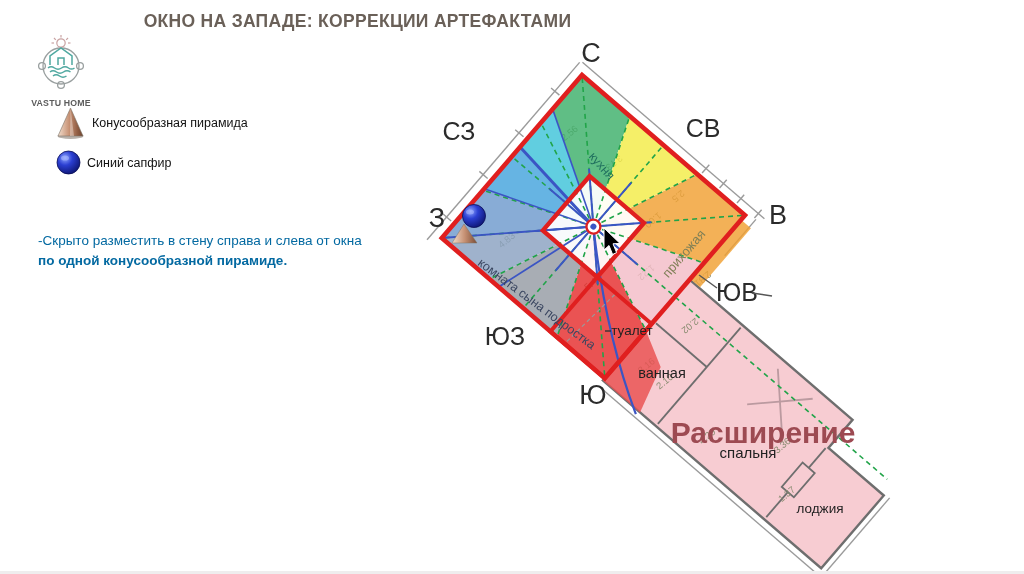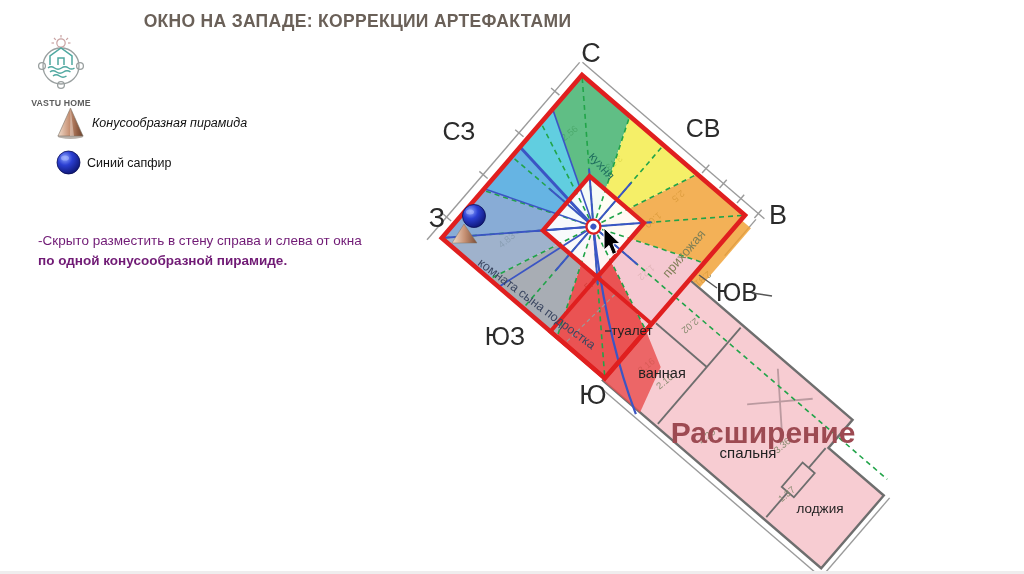--- a/index.html
+++ b/index.html
@@ -5,24 +5,24 @@
   html,body{margin:0;padding:0;background:#fff;}
   .slide{position:relative;width:1024px;height:574px;background:#ffffff;overflow:hidden;
          font-family:"Liberation Sans",sans-serif;}
   .title{position:absolute;left:100px;top:11px;width:515px;text-align:center;
          font-size:17.5px;font-weight:bold;letter-spacing:.3px;color:#6a6058;}
   .logo{position:absolute;left:28px;top:34px;width:66px;text-align:center;}
   .brand{margin-top:1px;font-size:9.5px;font-weight:bold;letter-spacing:.2px;color:#5c5c5c;
          transform:scaleX(.92);}
   .legend-item{position:absolute;display:flex;align-items:center;gap:6px;}
   .legend-item .lbl{font-size:12.5px;color:#111;}
-  .leg1{left:55px;top:106px;font-style:italic;}
+  .leg1{left:55px;top:106px;}
   .leg2{left:56px;top:150px;}
   .instructions{position:absolute;left:38px;top:231px;width:332px;font-size:13.5px;
-                line-height:1.5;color:#701a75;}
+                line-height:1.5;color:#0369a1;}
   .instructions p{margin:0 0 17px 0;}
   .planlayer{position:absolute;left:0;top:0;}
   .bottom-strip{position:absolute;left:0;bottom:0;width:100%;height:3px;background:#efedee;}
   text{font-family:"Liberation Sans",sans-serif;}
   .compass{font-size:27px;fill:#2b2b2b;}
   .compass2{font-size:25px;fill:#2b2b2b;}
   .dim{font-size:9.5px;fill:#868a6e;opacity:.95;}
   .roomlab{fill:#222;}
 </style>
 </head>

